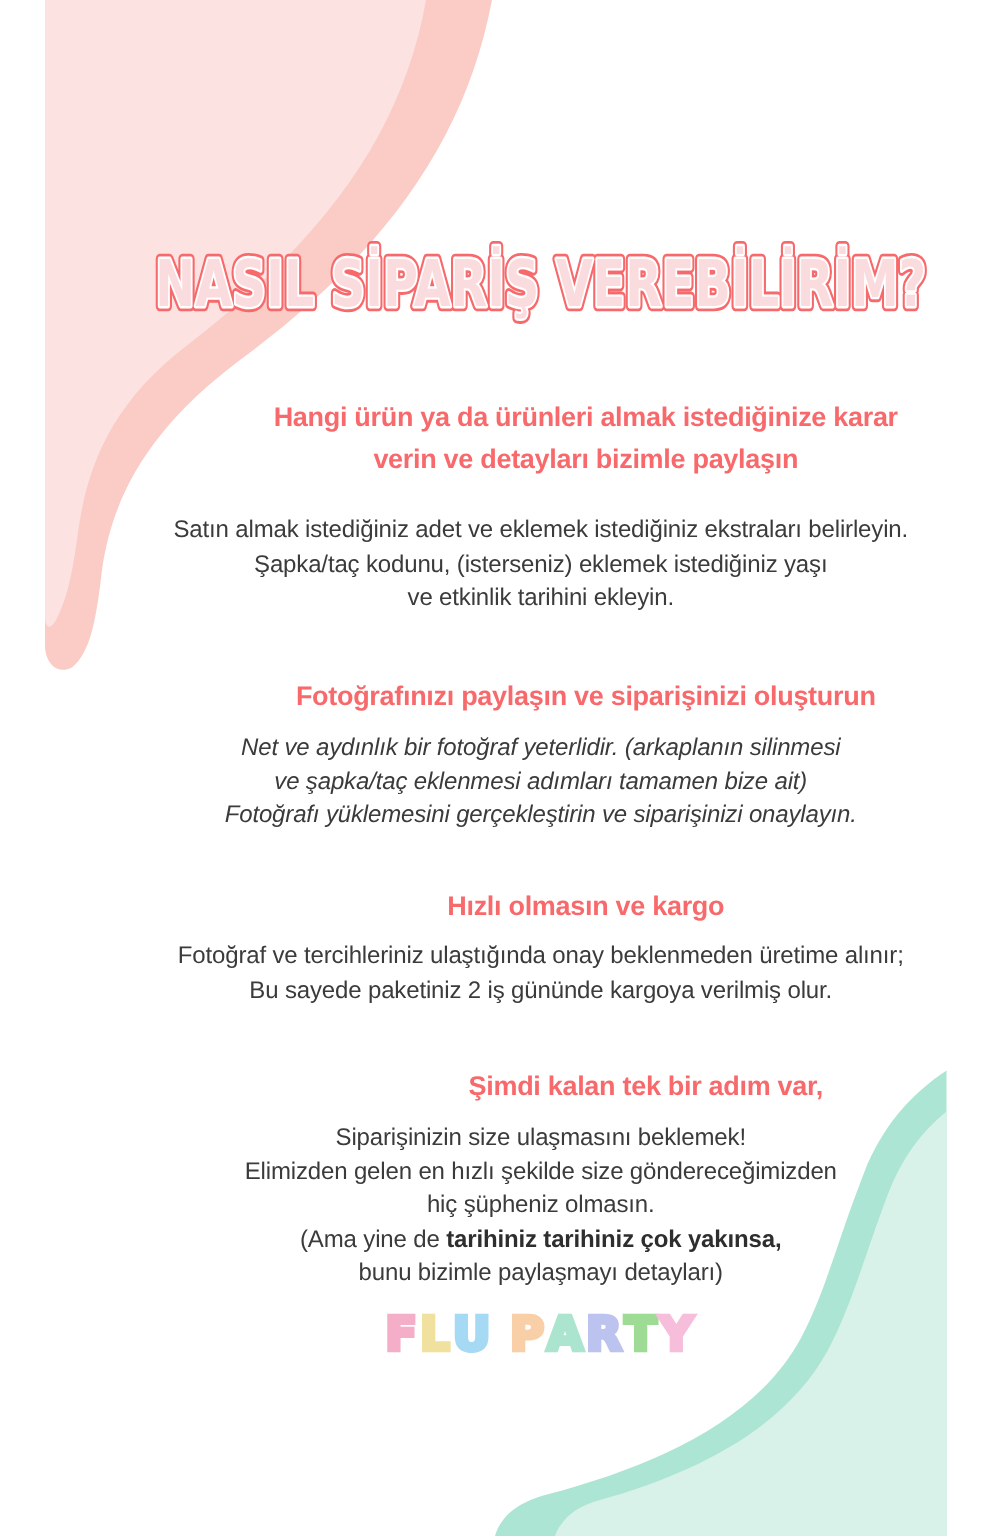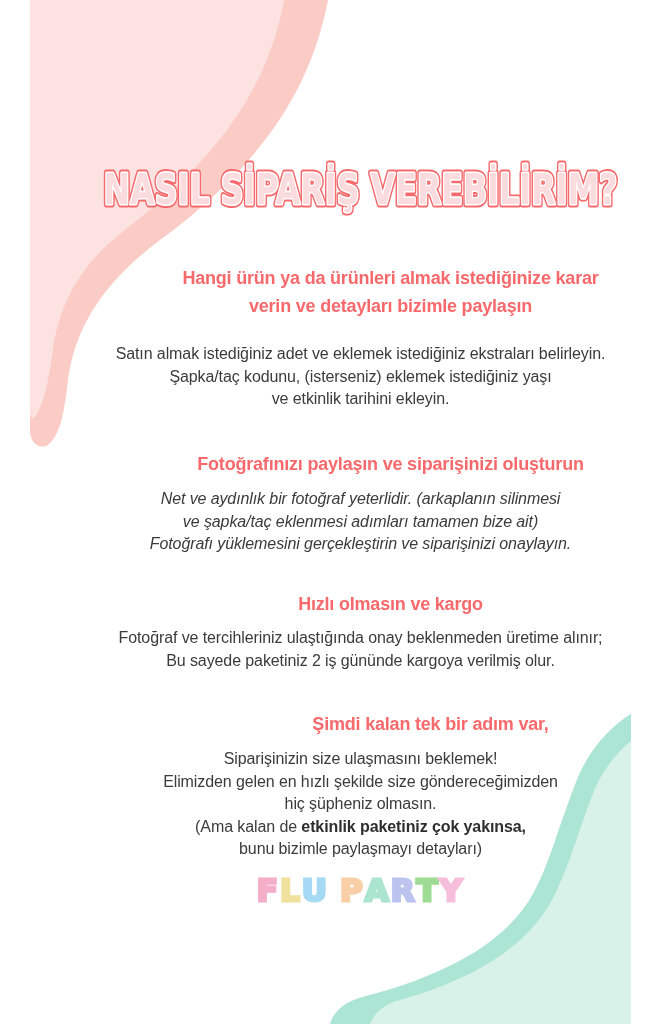--- a/index.html
+++ b/index.html
@@ -90,21 +90,21 @@
 
   <div class="abs heading sec1-h">Fotoğrafınızı paylaşın ve siparişinizi oluşturun</div>
   <div class="abs body-text sec1-b">Net ve aydınlık bir fotoğraf yeterlidir. (arkaplanın silinmesi<br>ve şapka/taç eklenmesi adımları tamamen bize ait)<br>Fotoğrafı yüklemesini gerçekleştirin ve siparişinizi onaylayın.</div>
 
   <div class="abs heading sec2-h">Hızlı olmasın ve kargo</div>
   <div class="abs body-text sec2-b">Fotoğraf ve tercihleriniz ulaştığında onay beklenmeden üretime alınır;<br>Bu sayede paketiniz 2 iş gününde kargoya verilmiş olur.</div>
 
   <div class="abs heading sec3-h">Şimdi kalan tek bir adım var,</div>
   <div class="abs body-text sec3-b">
     <div>Siparişinizin size ulaşmasını beklemek!<br>Elimizden gelen en hızlı şekilde size göndereceğimizden<br>hiç şüpheniz olmasın.</div>
-    <div><span>(Ama kalan de </span><span class="note-bold">etkinlik paketiniz çok yakınsa,</span></div>
+    <div><span>(Ama yine de </span><span class="note-bold">tarihiniz tarihiniz çok yakınsa,</span></div>
     <div>bunu bizimle paylaşmayı detayları)</div>
   </div>
 
   <div class="abs logo" aria-label="FLU PARTY">
     <span class="word">
       <span class="ltr" style="color: rgb(245, 174, 199);">F</span>
       <span class="ltr" style="color: rgb(240, 225, 158);">L</span>
       <span class="ltr" style="color: rgb(166, 217, 243);">U</span>
     </span>
     <span class="word">

